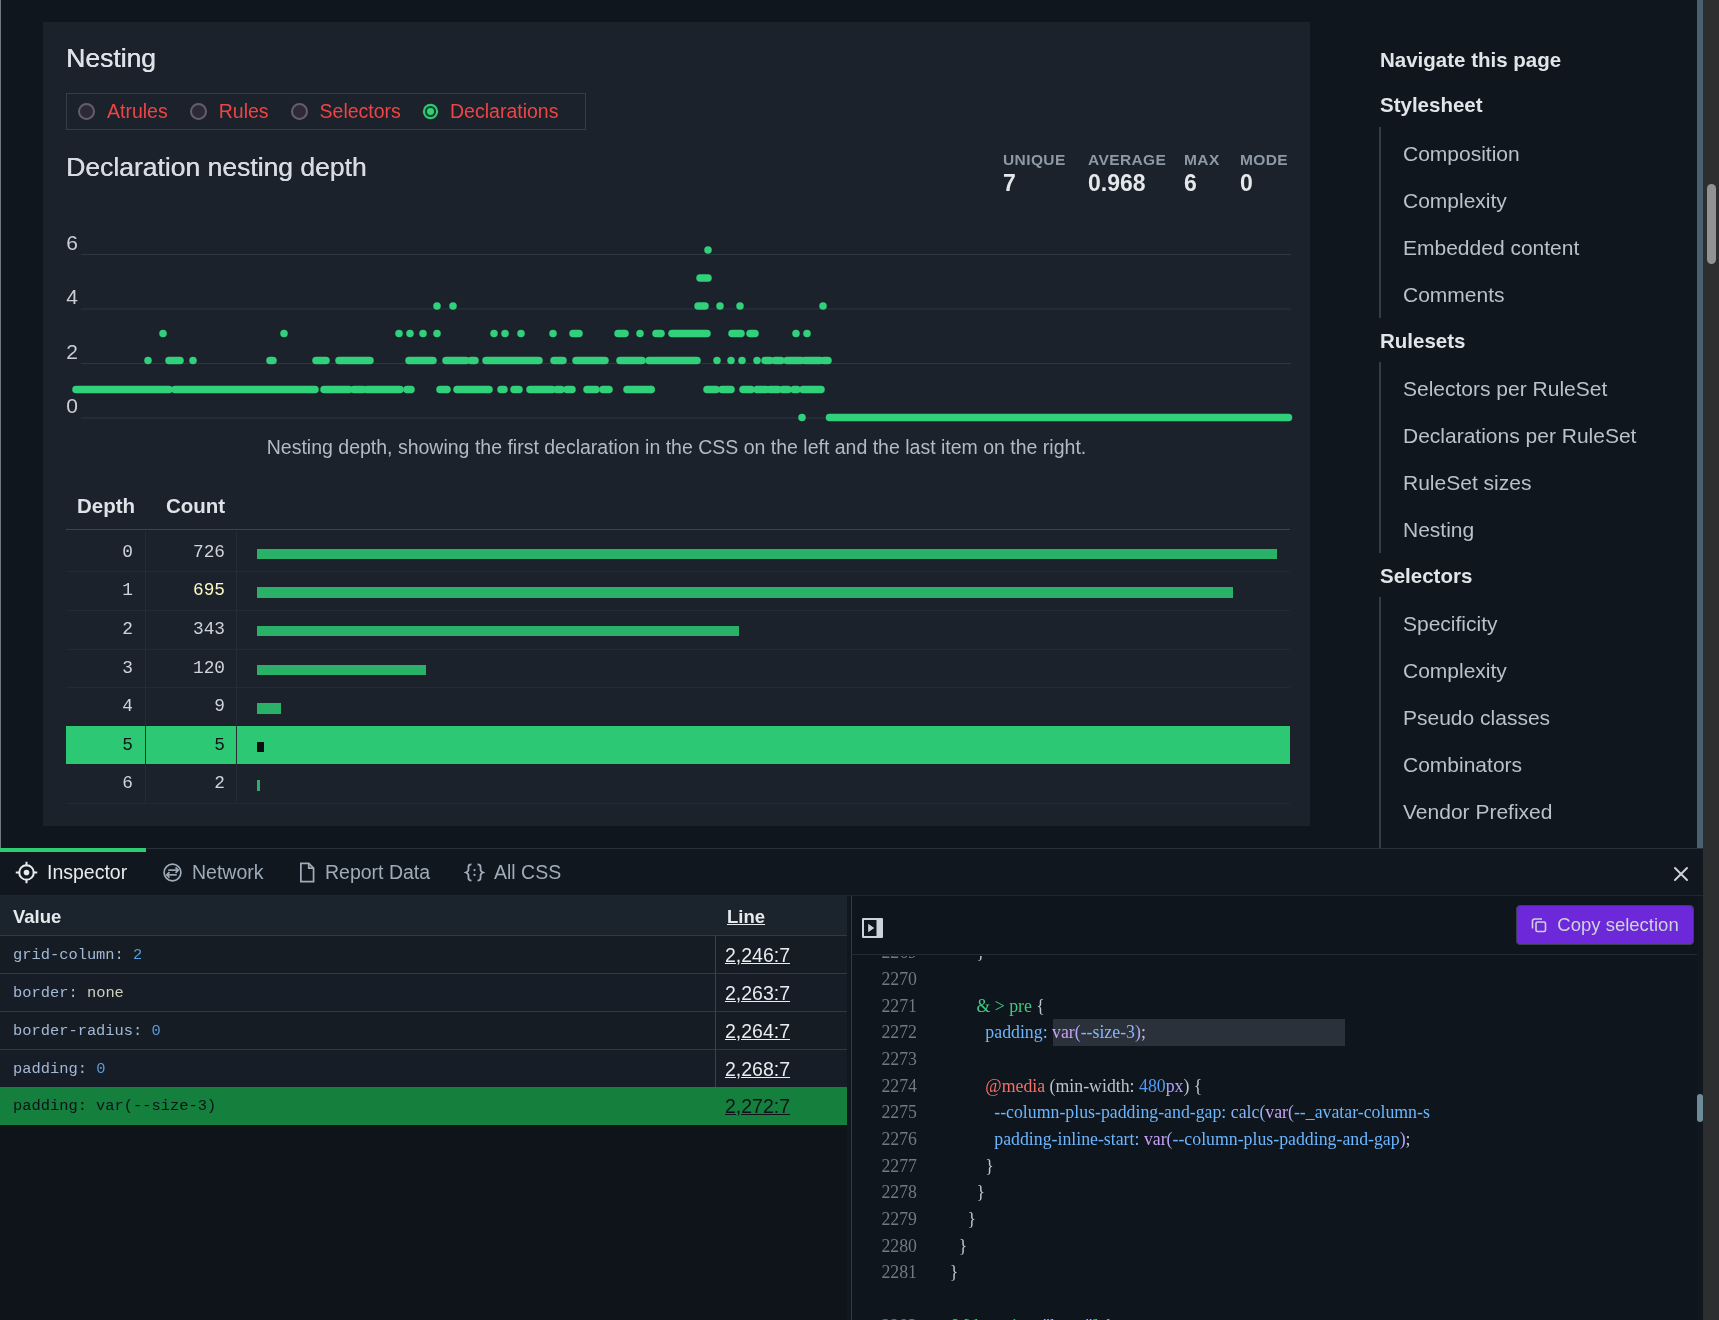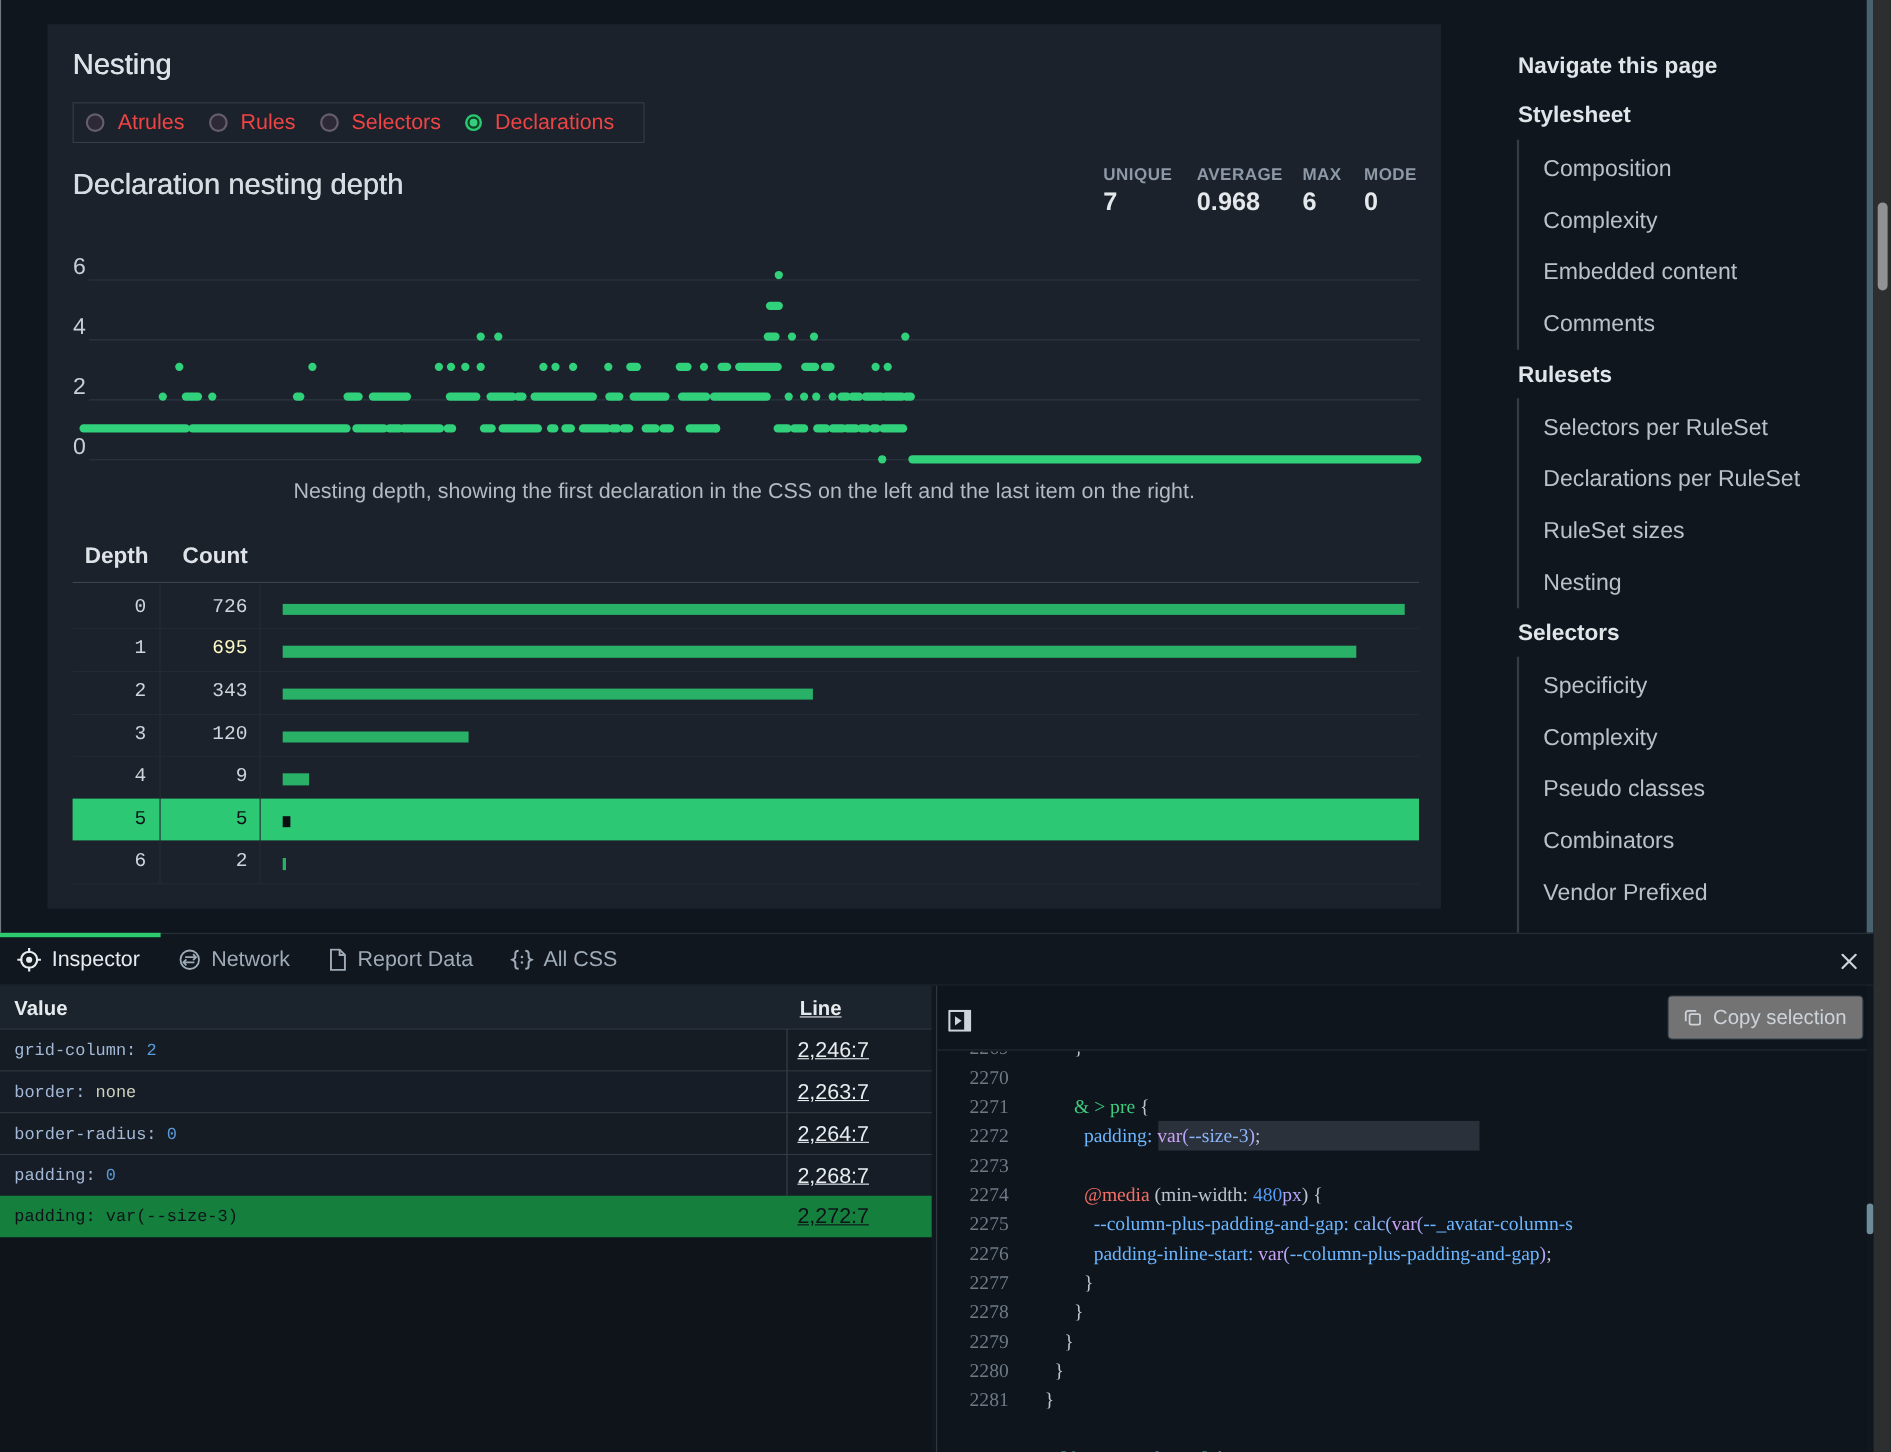--- a/index.html
+++ b/index.html
@@ -42,21 +42,21 @@
 .vhead{left:0;top:895.5px;width:847px;height:39.4px;background:#1b232c}
 .vhead .t{font-size:18.5px;font-weight:bold;color:#e6eaed}
 .vrow{left:0;width:847px;height:38.1px;font-size:15.4px}
 .vrow .pv{position:absolute;left:13px;top:0;height:38.1px;line-height:38.1px}
 .vrow .lk{position:absolute;left:690px;width:100px;top:0;height:38.1px;line-height:38.1px;text-align:right;color:#e8ecef;text-decoration:underline;font-family:"Liberation Sans",sans-serif;font-size:19.5px}
 .odd{background:#151c24;border-top:1px solid #303944}.even{background:#161d26;border-top:1px solid #303944}
 .prop{color:#a3b8d6}.num{color:#5b9ad8}.kw{color:#ccd1bd}
 .vempty{left:0;top:1125.4px;width:847px;height:194.6px;background:#0e141a}
 .code{left:851px;top:895.5px;width:846px;height:424.5px;background:#0e151c;border-left:1px solid #323b45}
 .codehead{left:851px;top:895.5px;width:846px;height:59px;border-bottom:1px solid #232b34}
-.copybtn{left:1516px;top:905px;width:178px;height:40px;border:1px solid #39434f;border-radius:4px;background:#737373;display:flex;align-items:center;justify-content:center;font-size:18.5px;color:#ccd3d9}
+.copybtn{left:1516px;top:905px;width:178px;height:40px;border:1px solid #39434f;border-radius:4px;background:#6d28d9;display:flex;align-items:center;justify-content:center;font-size:18.5px;color:#ccd3d9}
 .copybtn svg{margin-right:10px}
 .codewrap{left:852px;top:956px;width:845px;height:364px;overflow:hidden}
 .cl{position:absolute;left:0;width:845px;height:26.67px;white-space:pre;font-family:Liberation Serif, serif;font-size:17.8px;line-height:26.67px;color:#b9c4ce}
 .cl .ln{position:absolute;left:0;top:0;width:65px;text-align:right;color:#6e7a86}
 .cl .cd{position:absolute;left:80px;top:0}
 .gr{color:#3fcb7f}.bl{color:#6cb6ff}.bl2{color:#539bf5}.pu{color:#c9a1f5}.lv{color:#b3a5f5}.co{color:#f47067}.lb2{color:#8ab4f8}
 .hl{background:#2a313b}
 .codesb{left:1697px;top:1094px;width:6px;height:28px;border-radius:3px;background:#6e8b99}
 .leftedge{left:0;top:0;width:1px;height:1320px;background:#6f777f}
 </style></head><body>

